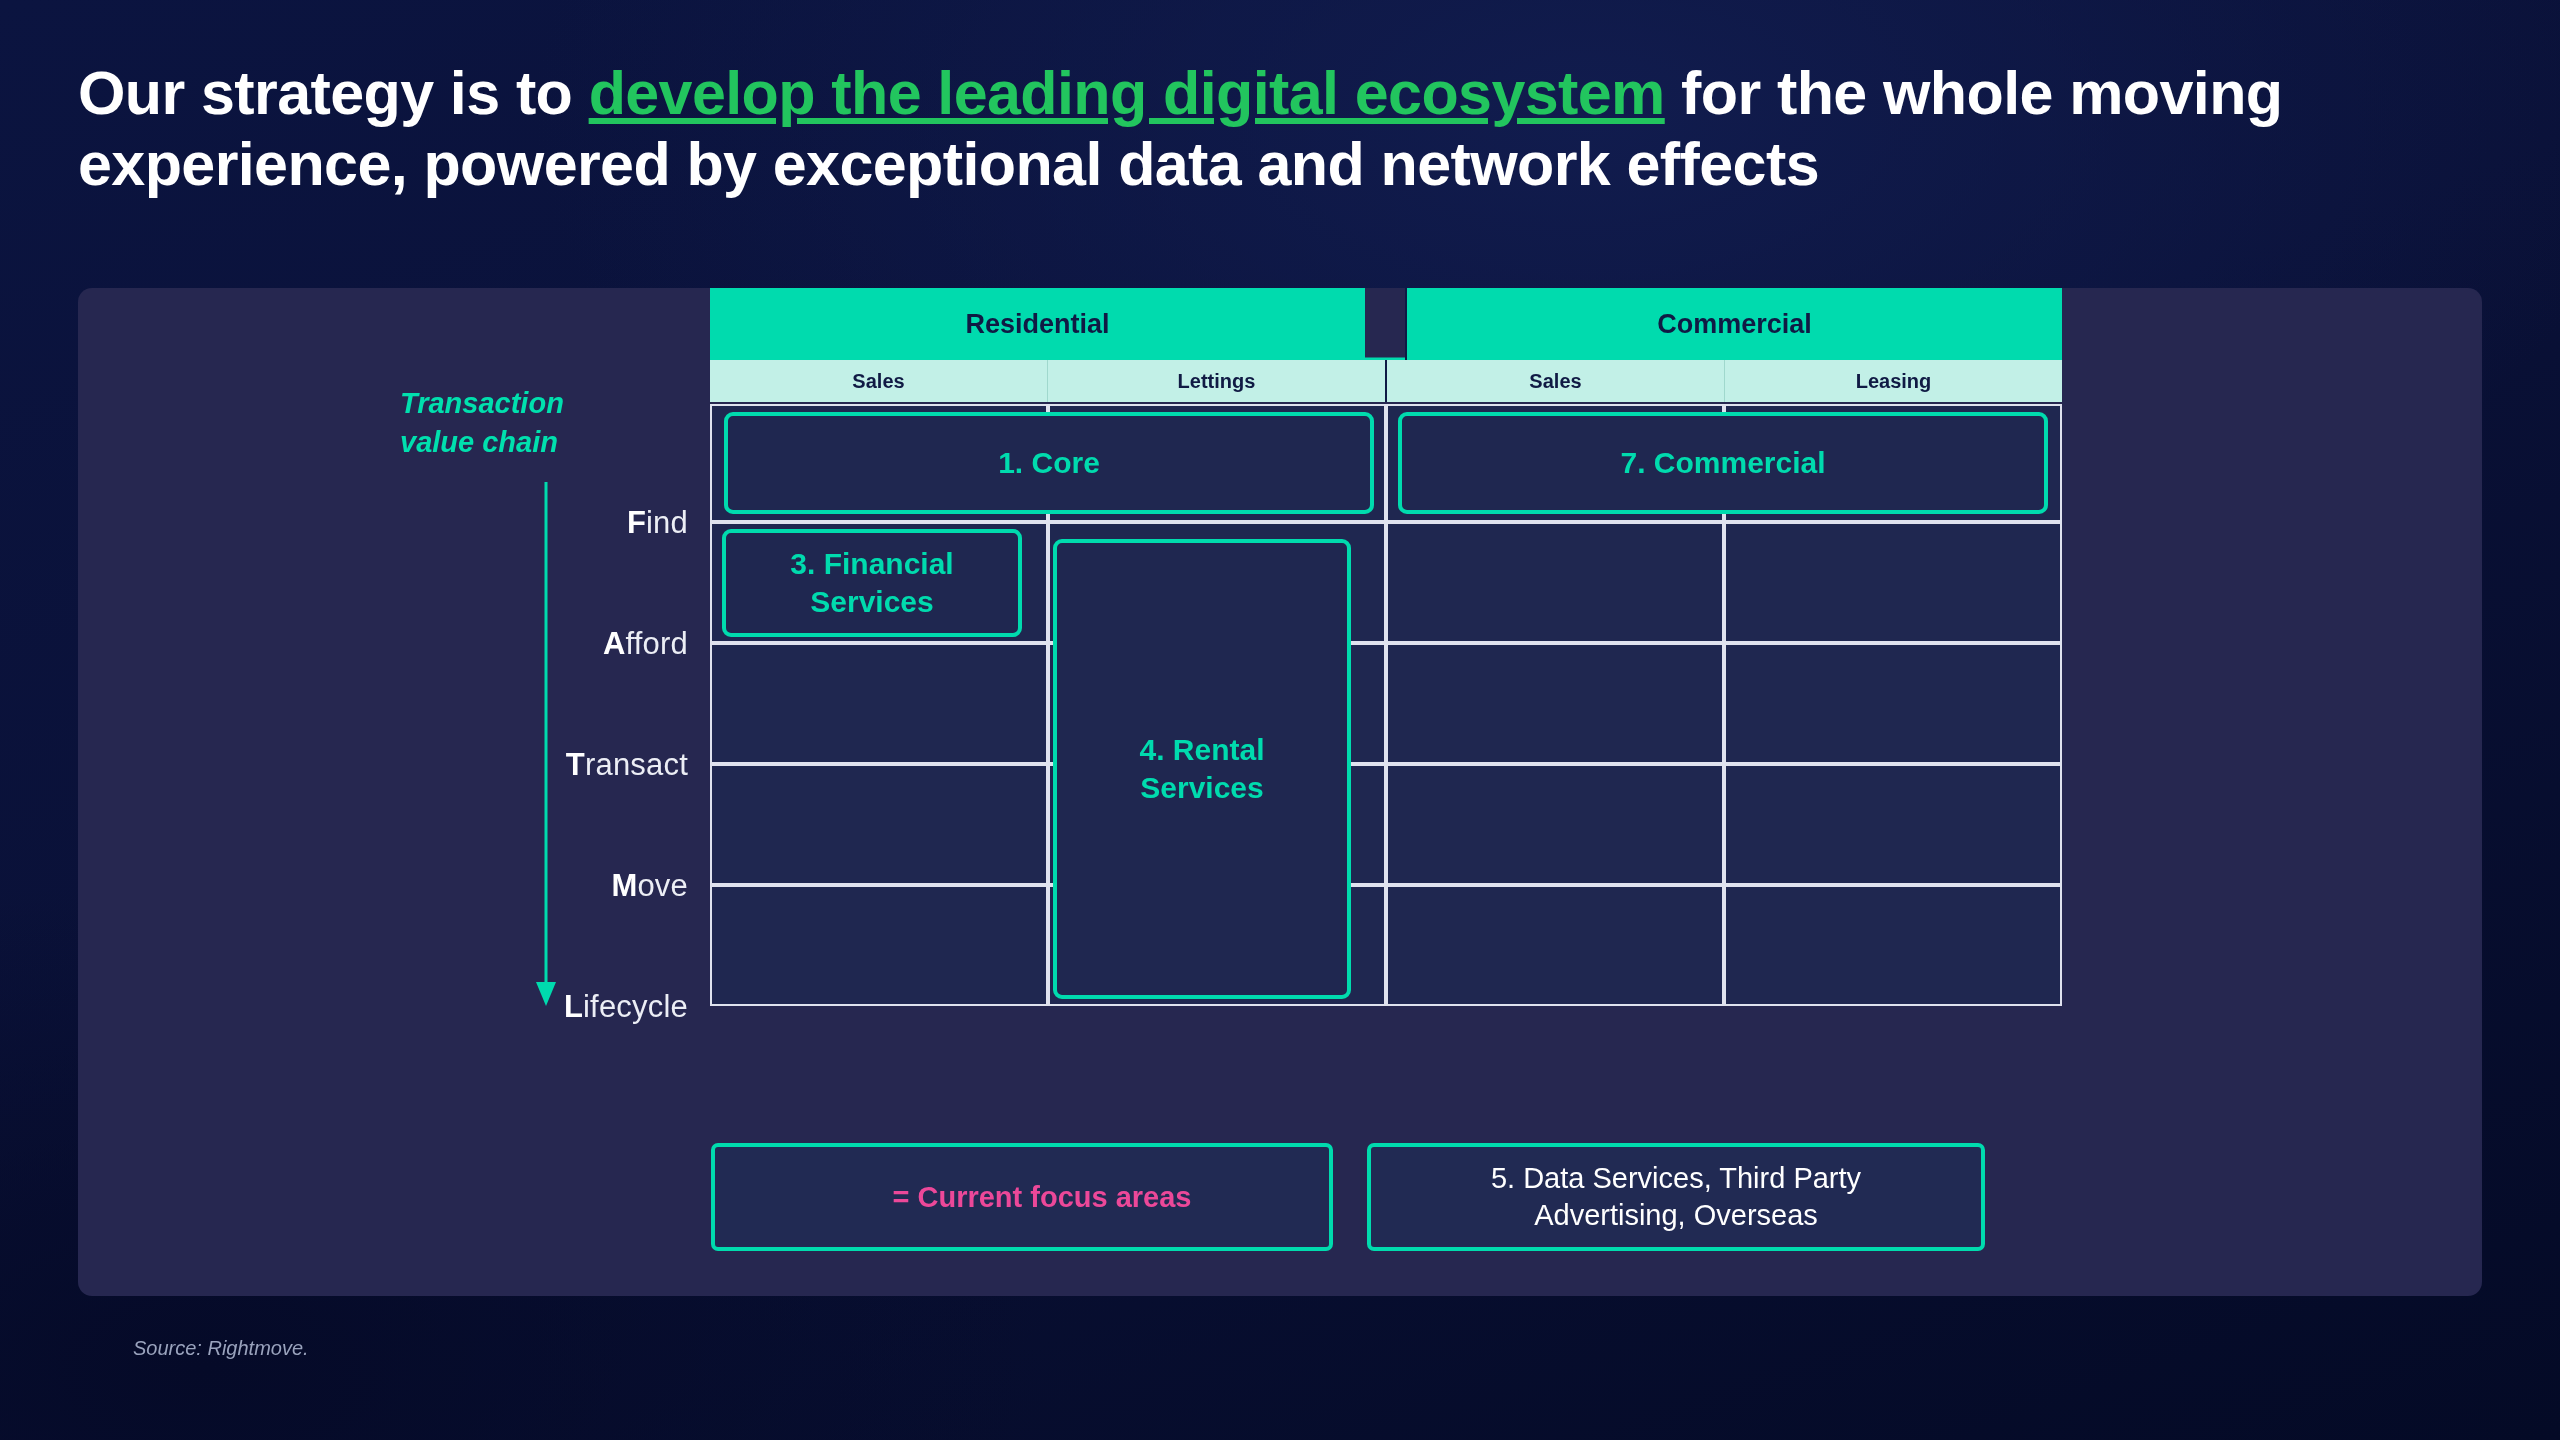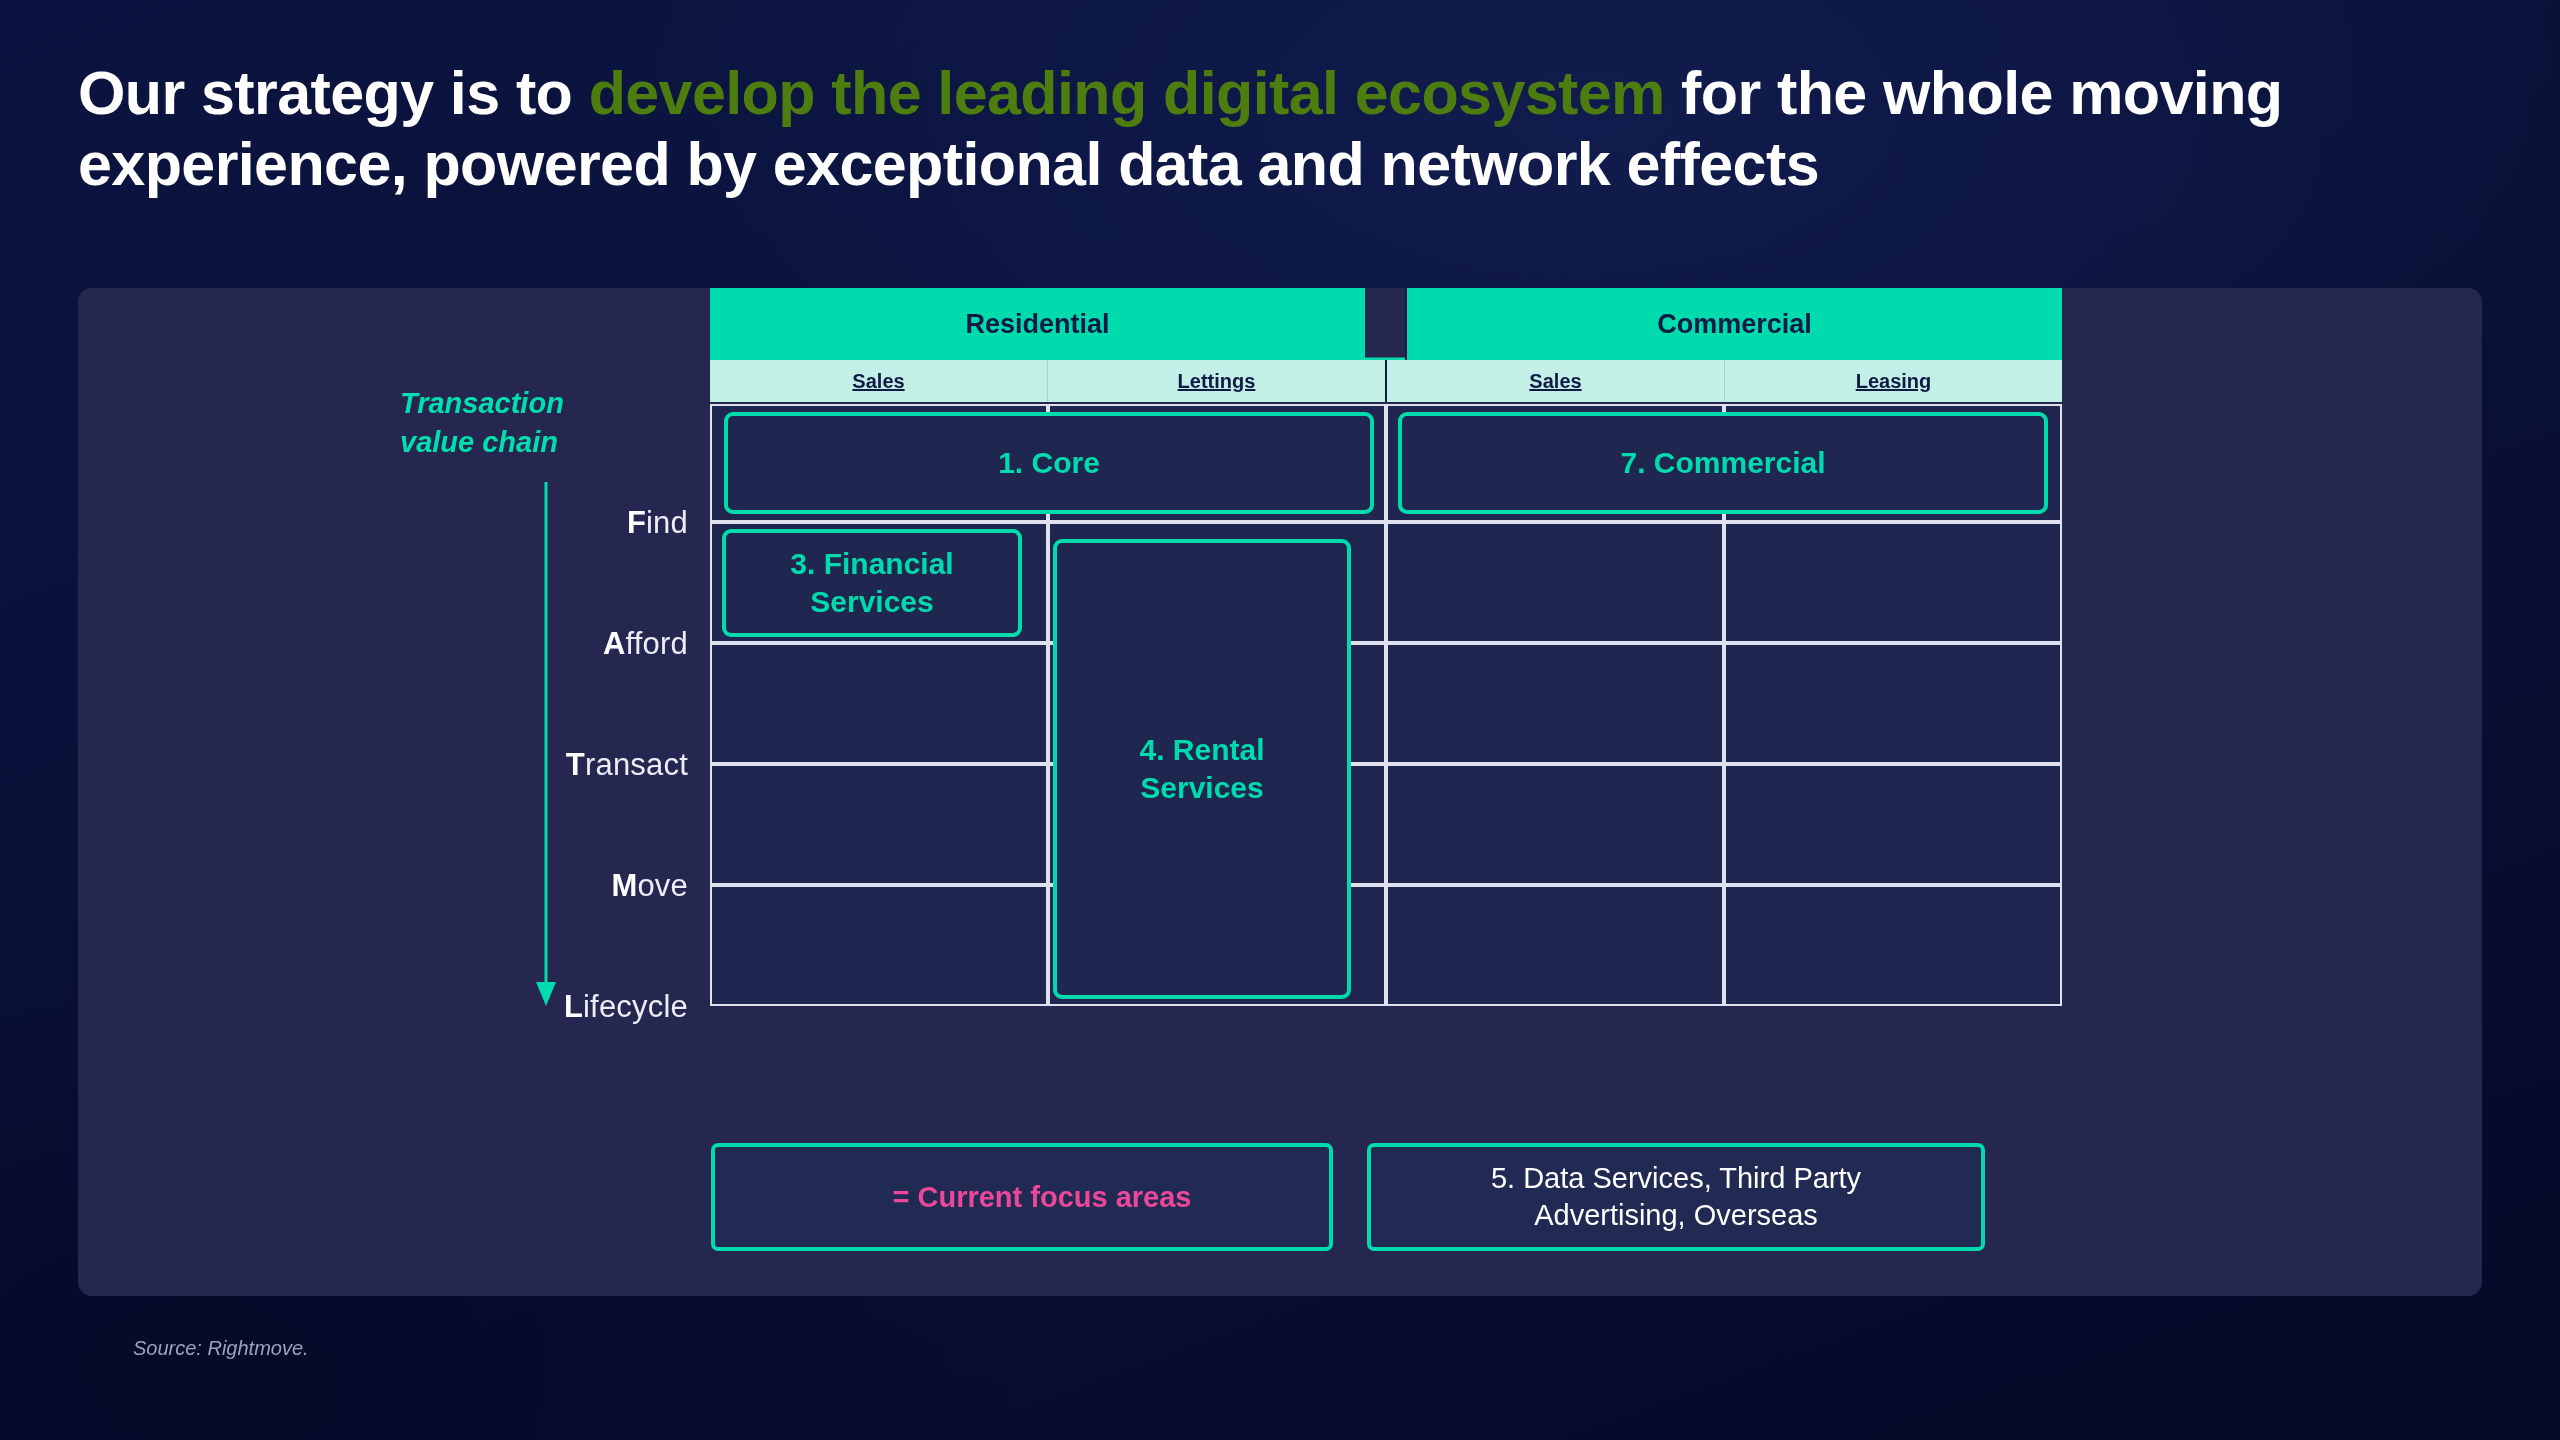--- a/index.html
+++ b/index.html
@@ -26,21 +26,21 @@
     position: absolute;
     left: 78px;
     top: 58px;
     width: 2400px;
     font-size: 61px;
     line-height: 1.16;
     font-weight: 700;
     letter-spacing: -0.6px;
     color: #ffffff;
   }
-  .headline .accent { color: #4d7c0f; }
+  .headline .accent { color: #22c55e; text-decoration: underline; }
 
   
   .panel {
     position: absolute;
     left: 78px;
     top: 288px;
     width: 2404px;
     height: 1008px;
     background: #262750;
     border-radius: 14px;
@@ -110,21 +110,20 @@
   .sub-row { display: flex; height: 42px; }
   .sub-cell {
     flex: 1 1 0;
     background: #c2f0e7;
     color: #101a44;
     font-size: 20px;
     font-weight: 700;
     display: flex;
     align-items: center;
     justify-content: center;
-    text-decoration: underline;
   }
   .sub-cell.div-light { border-left: 1px solid #9fd8cd; }
   .sub-cell.div-dark  { border-left: 2px solid #0f1a45; }
 
   
   .grid-body {
     position: relative;
     height: 590px;
     margin-top: 2px;
   }

